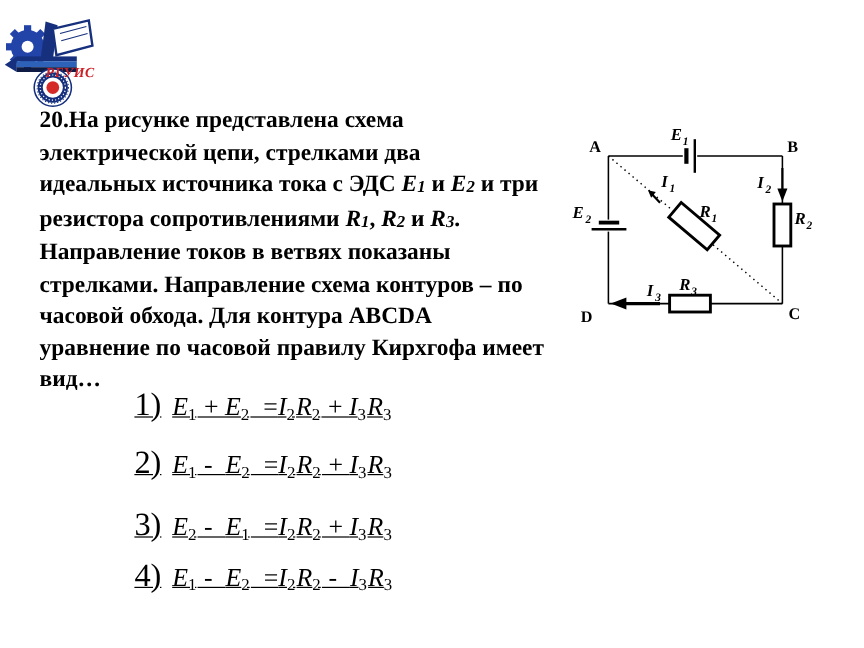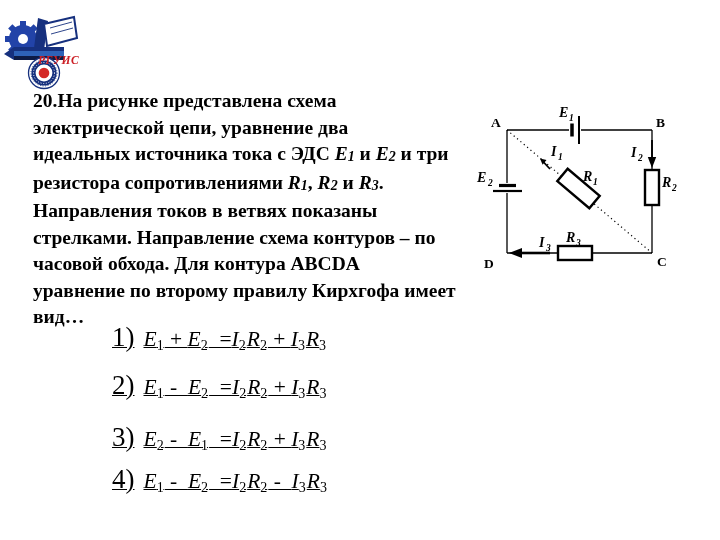--- a/index.html
+++ b/index.html
@@ -71,27 +71,27 @@
       <circle cx="40" cy="65" r="13" fill="none" stroke="#16307e" stroke-width="0.9" stroke-dasharray="1 1.6"></circle>
       <circle cx="40" cy="65" r="10.5" fill="none" stroke="#16307e" stroke-width="4.2"></circle>
       <circle cx="40" cy="65" r="10.5" fill="none" stroke="#fff" stroke-width="1" stroke-dasharray="1 1.7"></circle>
       <circle cx="40" cy="65" r="5.3" fill="#d42b28"></circle>
     </g>
     <text x="34" y="56" style="font:italic bold 11.5px 'Liberation Serif',serif;fill:#cc2026;letter-spacing:0.5px;">РГУИС</text>
   </svg>
 
   <div class="question" id="question-text">
       <div class="q-line">20.На рисунке представлена схема</div>
-      <div class="q-line">электрической цепи, уравнение два</div>
+      <div class="q-line">электрической цепи, стрелками два</div>
       <div class="q-line">идеальных источника тока с ЭДС <i class="var">E</i><span class="vsub">1</span> и <i class="var">E</i><span class="vsub">2</span> и три</div>
       <div class="q-line">резистора сопротивлениями <i class="var">R</i><span class="vsub">1</span>, <i class="var">R</i><span class="vsub">2</span> и <i class="var">R</i><span class="vsub">3</span>.</div>
-      <div class="q-line">Направления токов в ветвях показаны</div>
+      <div class="q-line">Направление токов в ветвях показаны</div>
       <div class="q-line">стрелками. Направление схема контуров – по</div>
       <div class="q-line">часовой обхода. Для контура ABCDA</div>
-      <div class="q-line">уравнение по второму правилу Кирхгофа имеет</div>
+      <div class="q-line">уравнение по часовой правилу Кирхгофа имеет</div>
       <div class="q-line">вид…</div>
     </div>
 
   <svg class="circuit" width="265" height="190" viewBox="0 0 265 190">
 
     <g>
       <line class="cw" x1="52" y1="40" x2="114" y2="40"></line>
       <line class="cw" x1="126" y1="40" x2="197" y2="40"></line>
       <line class="cw" x1="197" y1="40" x2="197" y2="163"></line>
       <line class="cw" x1="197" y1="163" x2="52" y2="163"></line>

